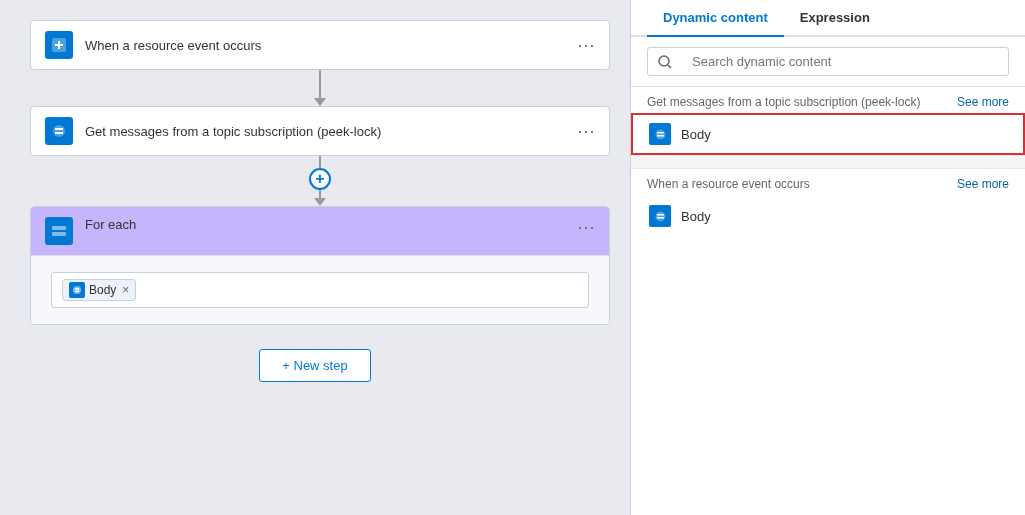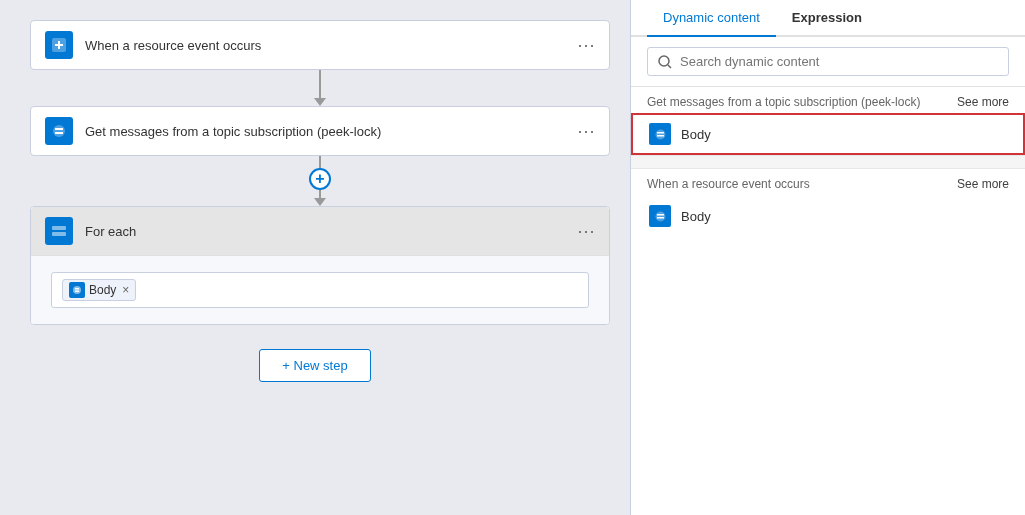--- a/index.html
+++ b/index.html
@@ -141,24 +141,23 @@
     .foreach-card {
       background: white;
       border: 1.5px solid #c8d0e0;
       border-radius: 4px;
       width: 580px;
       overflow: hidden;
     }
 
     .foreach-header {
       display: flex;
-      align-items: center;
       padding: 10px 14px;
       border-bottom: 1px solid #e0e0e0;
-      background: #e5e5e5;
+      background: #c4b5fd;
     }
 
     .foreach-header .step-icon {
       width: 28px;
       height: 28px;
       background: #0078d4;
       border-radius: 3px;
       display: flex;
       align-items: center;
       justify-content: center;
@@ -340,21 +339,21 @@
       padding: 10px 16px;
       cursor: pointer;
       font-size: 13px;
       color: #333;
       position: relative;
       font-weight: bold;
     }
 
     .tab-item.active {
       color: #0078d4;
-      font-weight: 400;
+      font-weight: 700;
     }
 
     .tab-item.active::after {
       content: '';
       position: absolute;
       bottom: -2px;
       left: 0;
       right: 0;
       height: 2px;
       background: #0078d4;
@@ -364,21 +363,21 @@
       padding: 10px 16px;
       border-bottom: 1px solid #e0e0e0;
     }
 
     .search-input-wrap {
       display: flex;
       align-items: center;
       border: 1.5px solid #c8d0e0;
       border-radius: 3px;
       padding: 6px 10px;
-      gap: 8px;
+      gap: 20px;
       background: white;
     }
 
     .search-input-wrap input {
       border: none;
       outline: none;
       font-size: 13px;
       flex: 1;
       color: #333;
     }
@@ -399,21 +398,21 @@
       justify-content: space-between;
       align-items: center;
     }
 
     .content-section-header .section-title {
       font-size: 12px;
       color: #666;
     }
 
     .content-section-header .see-more {
-      color: #404040;
+      color: #0369a1;
       font-size: 12px;
       cursor: pointer;
     }
 
     .content-item {
       display: flex;
       align-items: center;
       padding: 8px 16px;
       cursor: pointer;
       gap: 10px;

